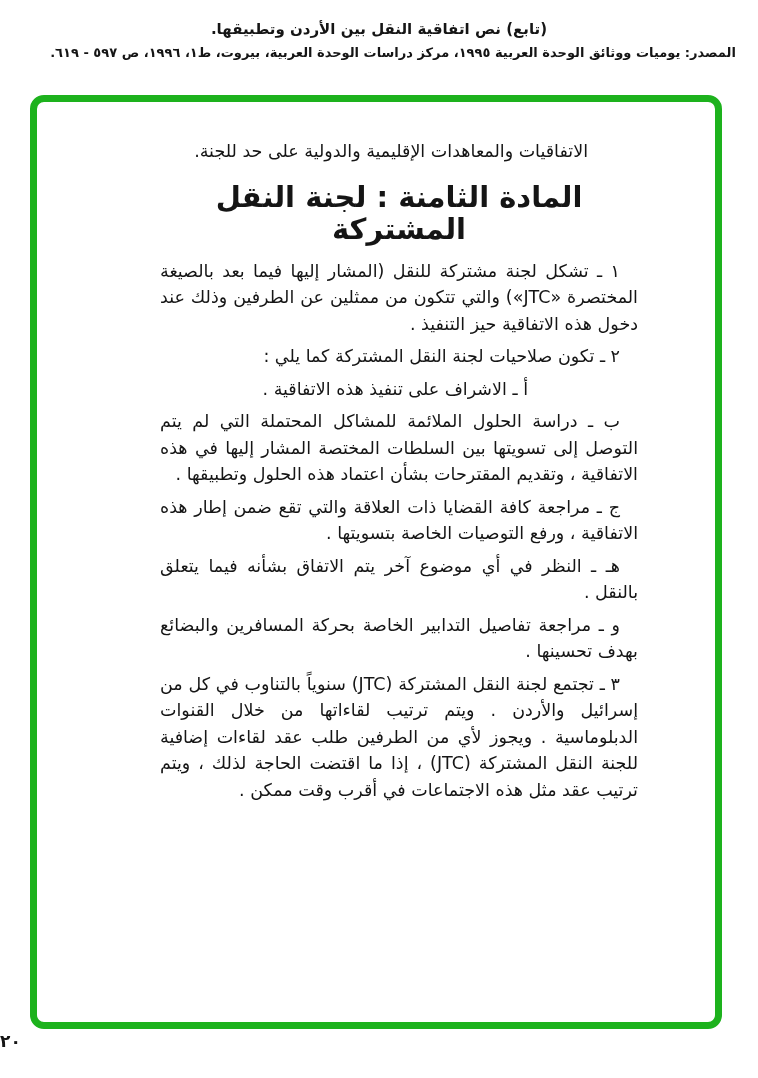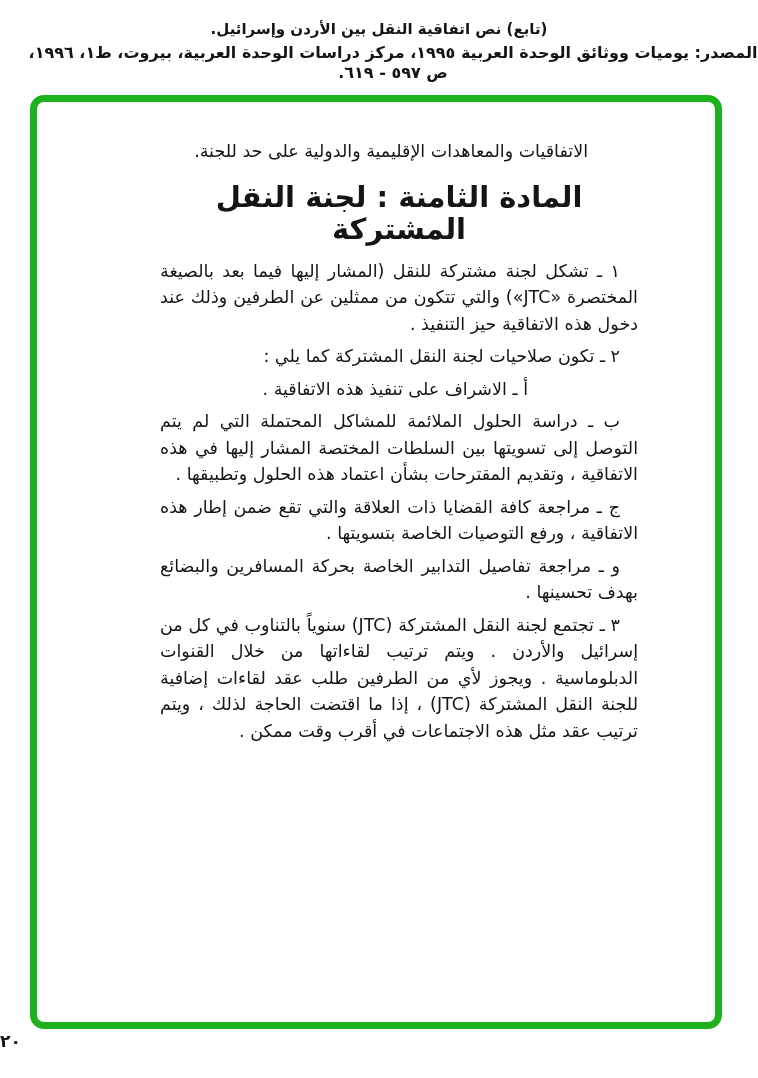--- a/index.html
+++ b/index.html
@@ -24,21 +24,21 @@
     width: 758px;
     direction: rtl;
     text-align: center;
   }
   .doc-header .title {
     font-size: 15px;
     font-weight: bold;
     line-height: 22px;
   }
   .doc-header .source {
-    font-size: 16px;
+    font-size: 13px;
     font-weight: bold;
     line-height: 20px;
     margin-top: 3px;
     margin-left: 28px;
   }
 
   
   .frame {
     position: absolute;
     left: 30px;
@@ -91,21 +91,21 @@
     width: 696px; 
     text-align: left;
     font-size: 17px;
     font-weight: bold;
   }
 </style>
 </head>
 <body style="color: rgb(21, 21, 21); background: rgb(255, 255, 255);">
 
 <header class="doc-header">
-  <div class="title">(تابع) نص اتفاقية النقل بين الأردن وإسرائيل.</div>
+  <div class="title">(تابع) نص اتفاقية النقل بين الأردن وتطبيقها.</div>
   <div class="source">المصدر: يوميات ووثائق الوحدة العربية ١٩٩٥، مركز دراسات الوحدة العربية، بيروت، ط١، ١٩٩٦، ص ٥٩٧ - ٦١٩.</div>
 </header>
 
 <div class="frame" style="border-color: rgb(29, 178, 29);"></div>
 
 <main class="content">
   <p class="cont-line">الاتفاقيات والمعاهدات الإقليمية والدولية على حد للجنة.</p>
 
   <h2 class="article-heading">المادة الثامنة :  لجنة النقل المشتركة</h2>
 
@@ -113,19 +113,20 @@
 
   <p class="para">٢ ـ تكون صلاحيات لجنة النقل المشتركة كما يلي :</p>
 
   <p class="para item-short">أ ـ الاشراف على تنفيذ هذه الاتفاقية .</p>
 
   <p class="para">ب ـ دراسة الحلول الملائمة للمشاكل المحتملة التي لم يتم التوصل إلى تسويتها بين السلطات المختصة المشار إليها في هذه الاتفاقية ، وتقديم المقترحات بشأن اعتماد هذه الحلول وتطبيقها .</p>
 
   <p class="para">ج ـ مراجعة كافة القضايا ذات العلاقة والتي تقع ضمن إطار هذه الاتفاقية ، ورفع التوصيات الخاصة بتسويتها .</p>
 
 
+  <p class="para">هـ ـ النظر في أي موضوع آخر يتم الاتفاق بشأنه فيما يتعلق بالنقل .</p>
 
   <p class="para">و ـ مراجعة تفاصيل التدابير الخاصة بحركة المسافرين والبضائع بهدف تحسينها .</p>
 
   <p class="para">٣ ـ تجتمع لجنة النقل المشتركة (JTC) سنوياً بالتناوب في كل من إسرائيل والأردن . ويتم ترتيب لقاءاتها من خلال القنوات الدبلوماسية . ويجوز لأي من الطرفين طلب عقد لقاءات إضافية للجنة النقل المشتركة (JTC) ، إذا ما اقتضت الحاجة لذلك ، ويتم ترتيب عقد مثل هذه الاجتماعات في أقرب وقت ممكن .</p>
 </main>
 
 <div class="page-number">٢٠</div>
 
 </body></html>

